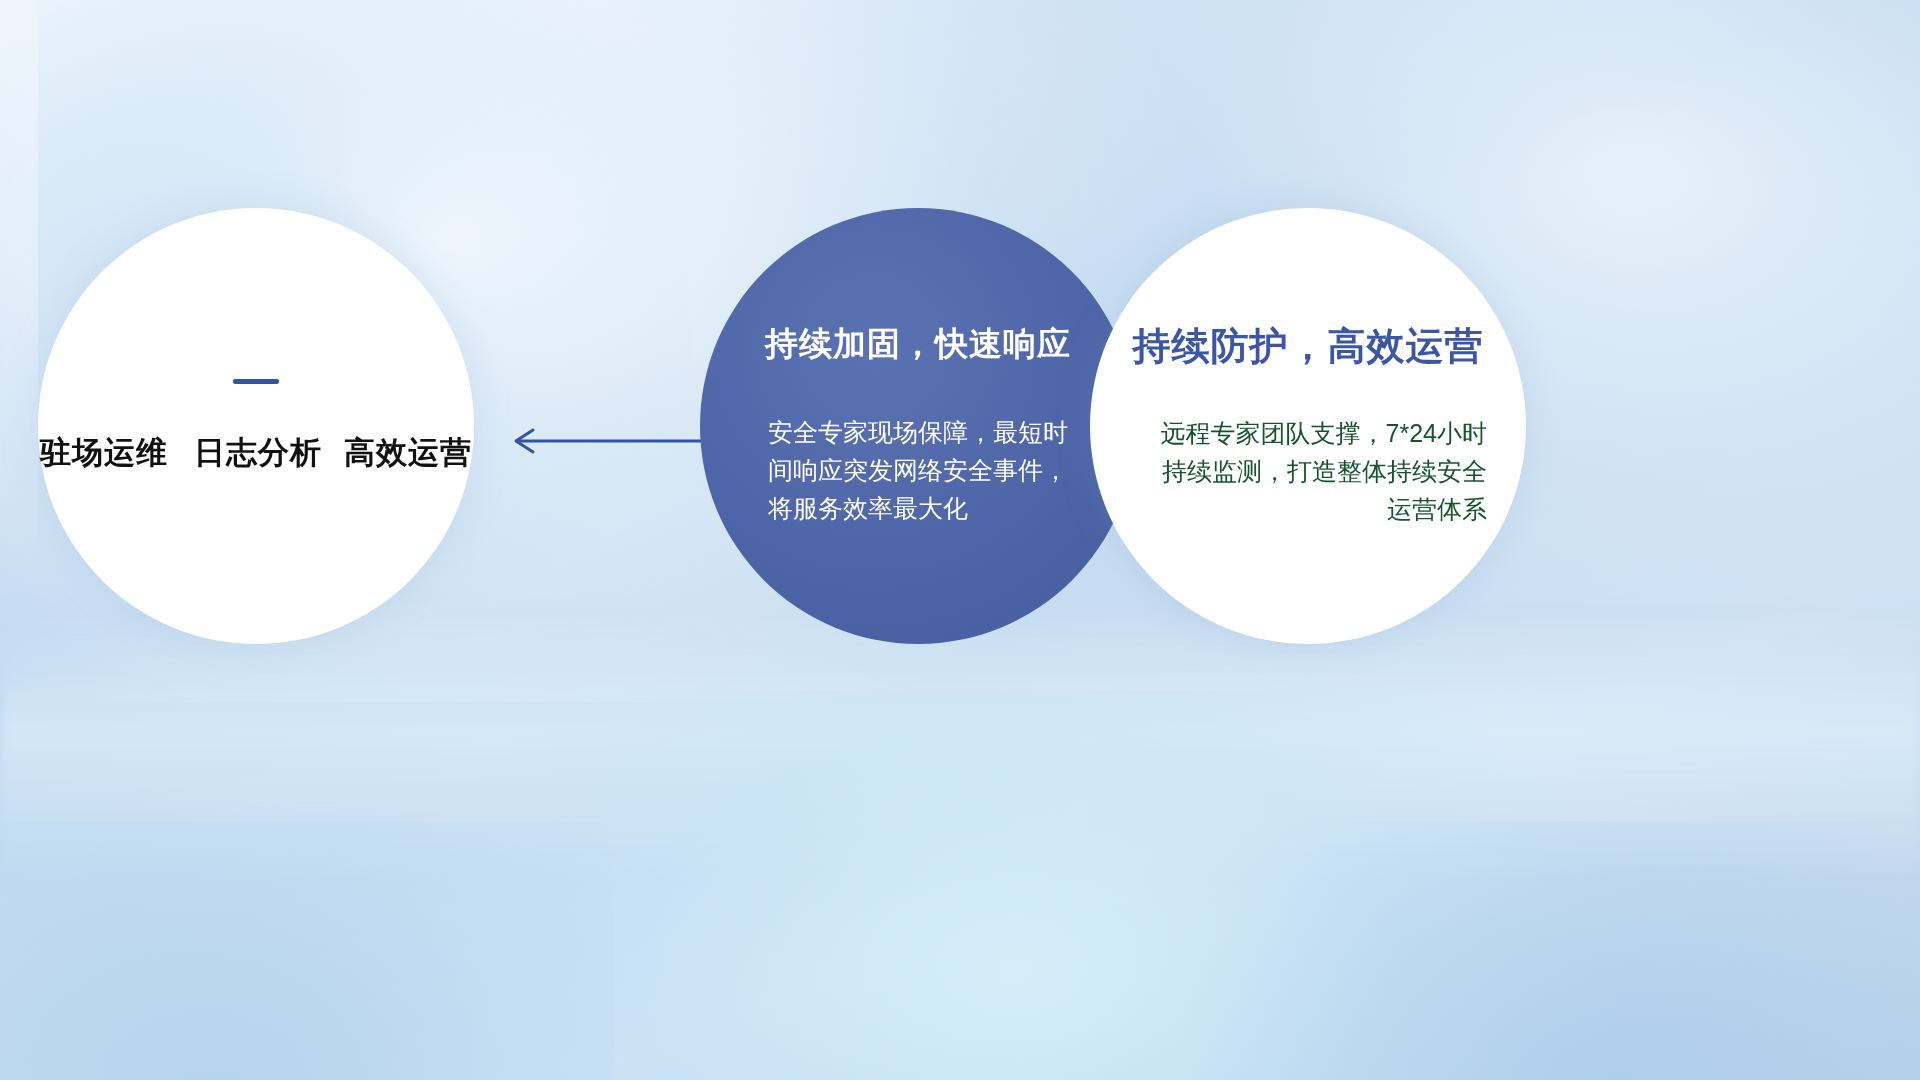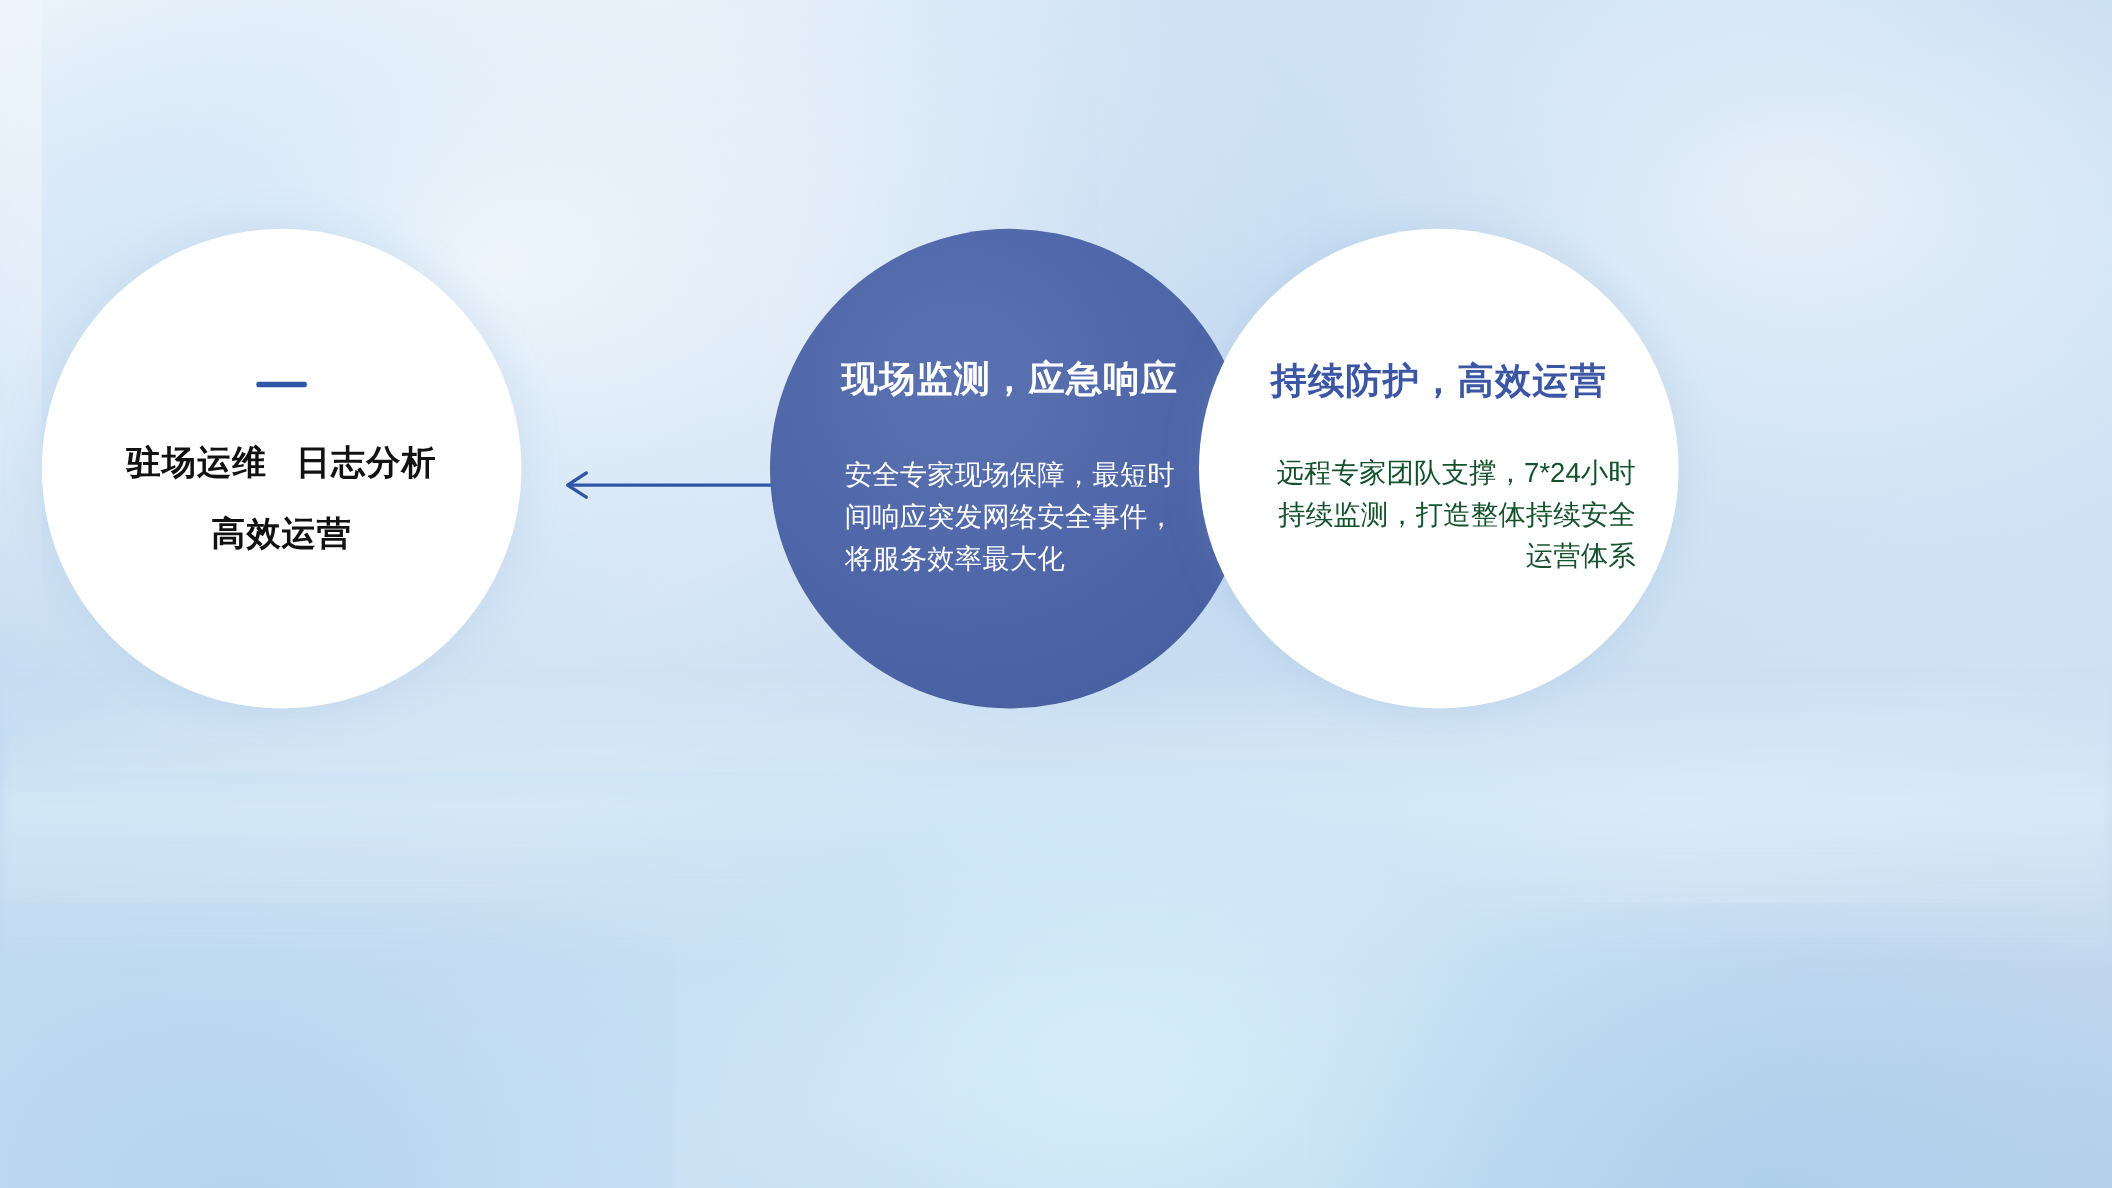--- a/index.html
+++ b/index.html
@@ -81,21 +81,21 @@
     box-shadow:0 0 38px rgba(120,160,200,0.18);
     z-index:3;
   }
   .accent-dash {
     width:46px; height:5px;
     background:#2f55a4;
     border-radius:2px;
     margin-bottom:48px;
   }
   .left-lines {
-    display:flex; flex-direction:column;
+    display:flex; flex-direction:row;
     align-items:center; gap:22px;text-align:center;
   }
   .left-line {
     font-size:31px;
     font-weight:bold;
     color:#111111;
     letter-spacing:1px;
     white-space:nowrap;
   }
   .left-line .gap { display:inline-block; width:26px; }
@@ -133,21 +133,21 @@
 
   
   #circle-right {
     left:1090px; top:208px;
     width:436px; height:436px;
     background:#ffffff;
     box-shadow:0 0 36px rgba(120,160,200,0.20);
     z-index:5;
   }
   #circle-right .c-title {
-    font-size:33px; font-weight:bold;
+    font-size:38px; font-weight:bold;
     color:#3a56a5;
     letter-spacing:1px;
     white-space:nowrap;
     margin-top:-4px;
   }
   #circle-right .c-body {
     margin-top:42px;
     font-size:25px;
     line-height:1.52;
     color:#14532d;
@@ -183,21 +183,21 @@
       </div>
     </div>
   </div>
 
   <svg id="arrow-connector" viewBox="0 0 215 40">
     <line x1="214" y1="20" x2="24" y2="20" stroke="#2f55a4" stroke-width="3"></line>
     <polyline points="38,9 21,20 38,31" fill="none" stroke="#2f55a4" stroke-width="3" stroke-linecap="round" stroke-linejoin="round"></polyline>
   </svg>
 
   <div class="circle" id="circle-middle">
-    <div class="c-title">现场监测，应急响应</div>
+    <div class="c-title">持续加固，快速响应</div>
     <div class="c-body">安全专家现场保障，最短时间响应突发网络安全事件，将服务效率最大化</div>
   </div>
 
   <div class="circle" id="circle-right">
     <div class="c-title">持续防护，高效运营</div>
     <div class="c-body">远程专家团队支撑，7*24小时持续监测，打造整体持续安全运营体系</div>
   </div>
 
 </div>
 

